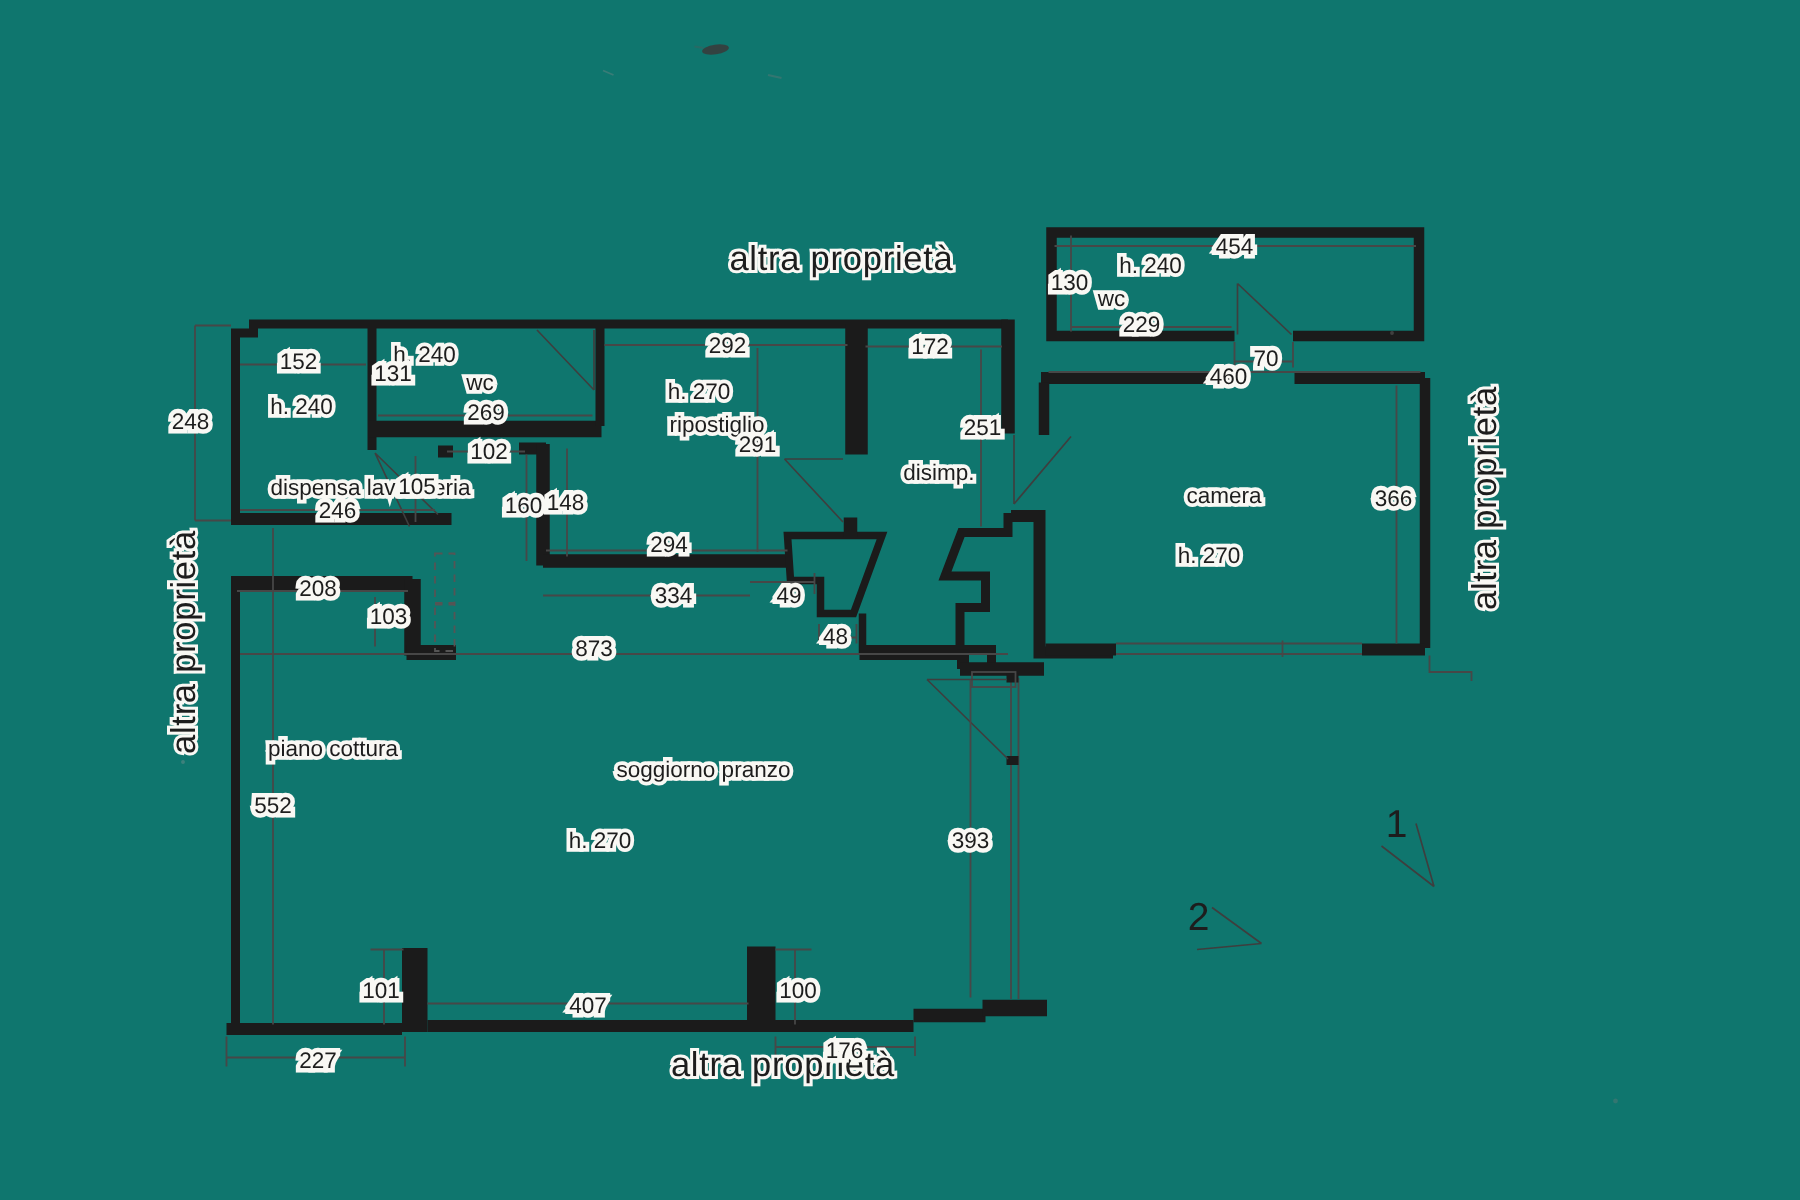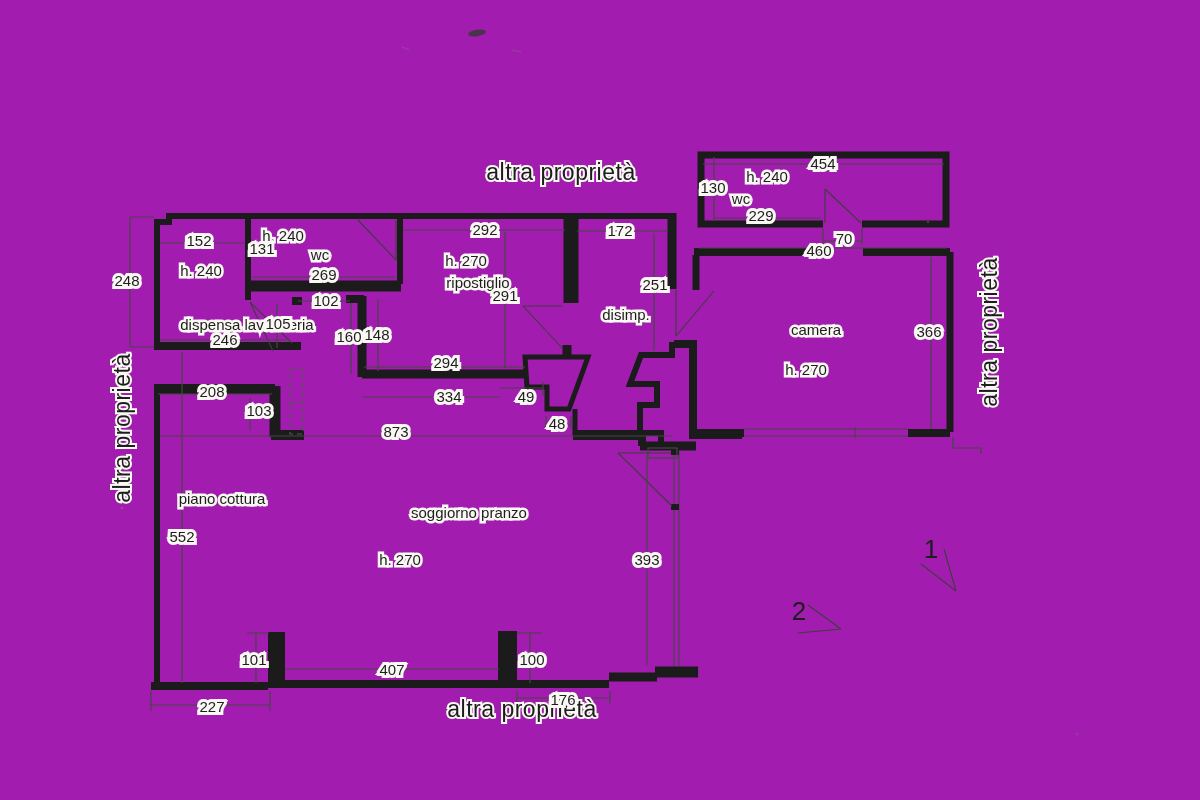--- a/index.html
+++ b/index.html
@@ -1,16 +1,16 @@
 <!DOCTYPE html>
 <html><head>
 <meta charset="utf-8">
 <style>
   html,body{margin:0;padding:0;background:#ffffff;}
-  .page{width:1200px;height:800px;background:#a21caf;position:relative;overflow:hidden;
+  .page{width:1200px;height:800px;background:#0f766e;position:relative;overflow:hidden;
         font-family:"Liberation Sans", sans-serif;}
   svg{display:block;}
   .wall{stroke:#1b1b1b;fill:none;stroke-linecap:butt;stroke-linejoin:miter;}
   .thin{stroke:#474747;stroke-width:1.2;fill:none;}
   .door{stroke:#3e3e3e;stroke-width:1.1;fill:none;}
   .dash{stroke:#555;stroke-width:1.2;fill:none;stroke-dasharray:5 4;}
   .fillink{fill:#1b1b1b;stroke:none;}
   text{fill:#1d1d1d;}
   .dim{font-size:15px;text-anchor:middle;paint-order:stroke;stroke:#f9f8f4;stroke-width:6px;}
   .room{font-size:15px;text-anchor:middle;paint-order:stroke;stroke:#f9f8f4;stroke-width:5px;}

